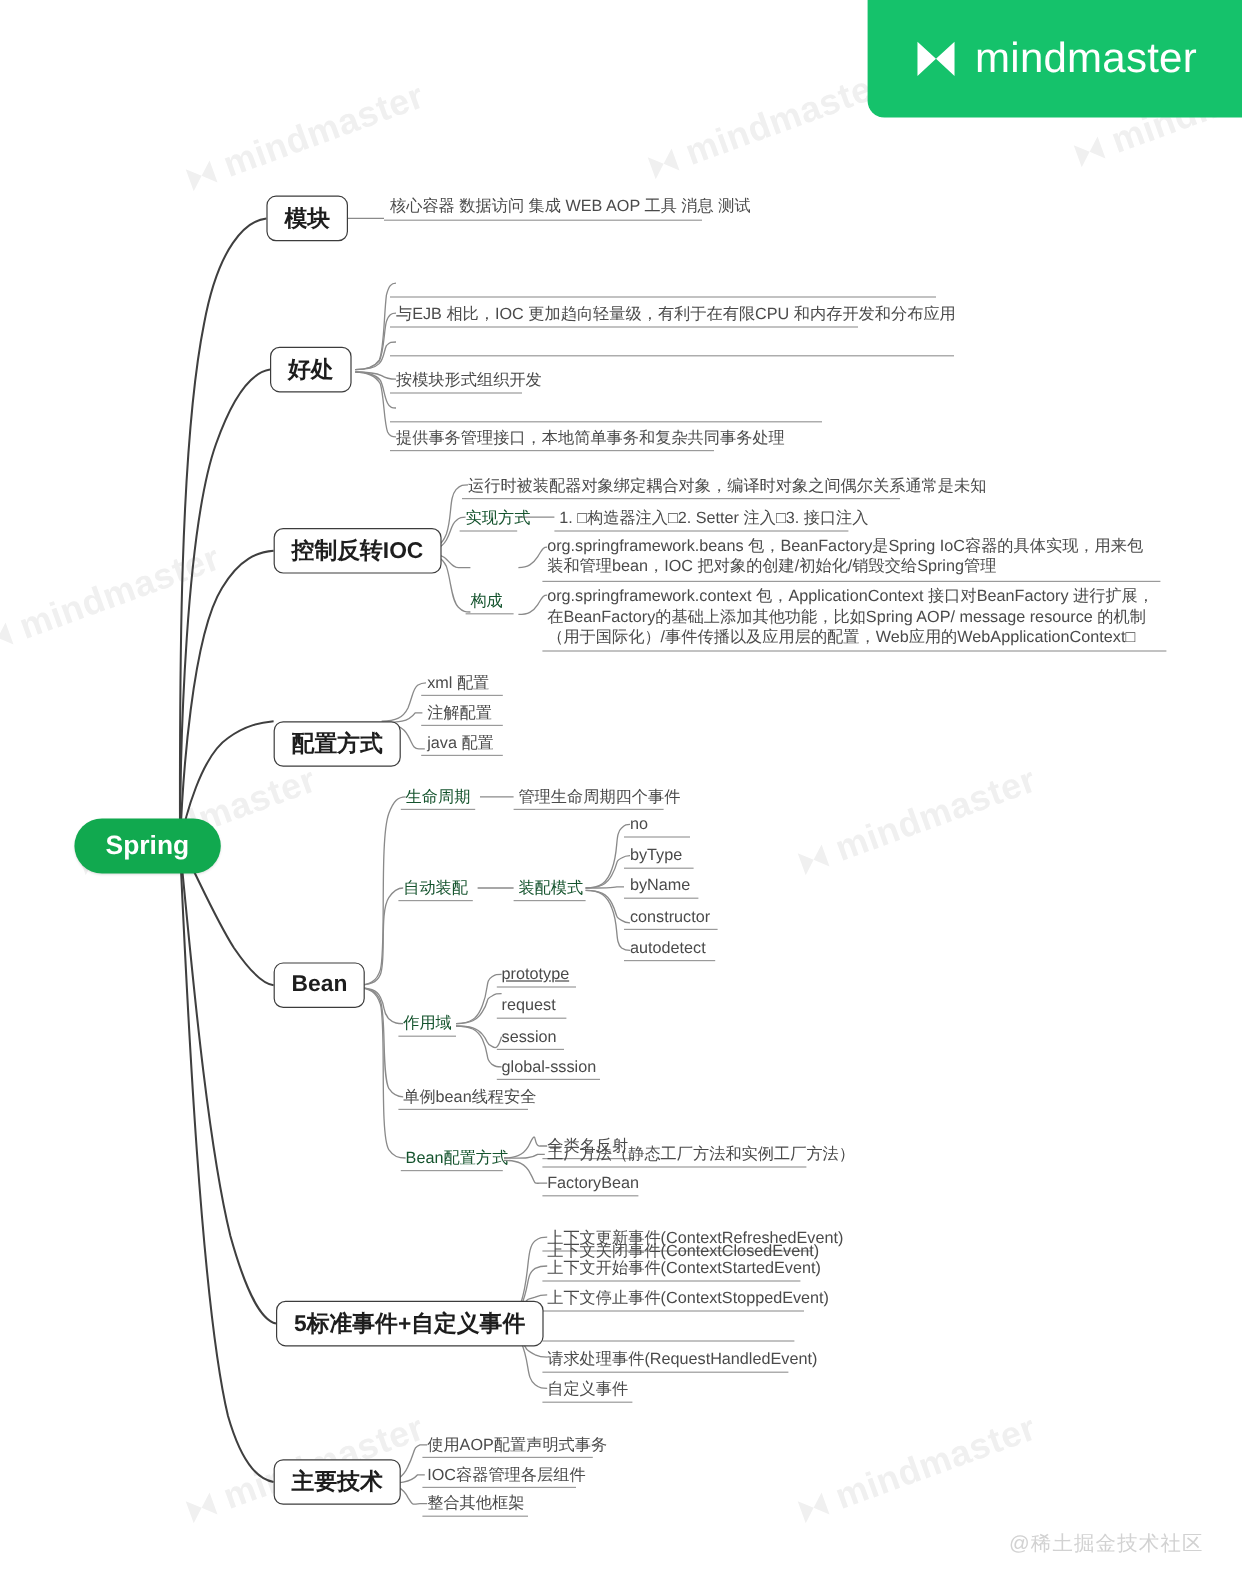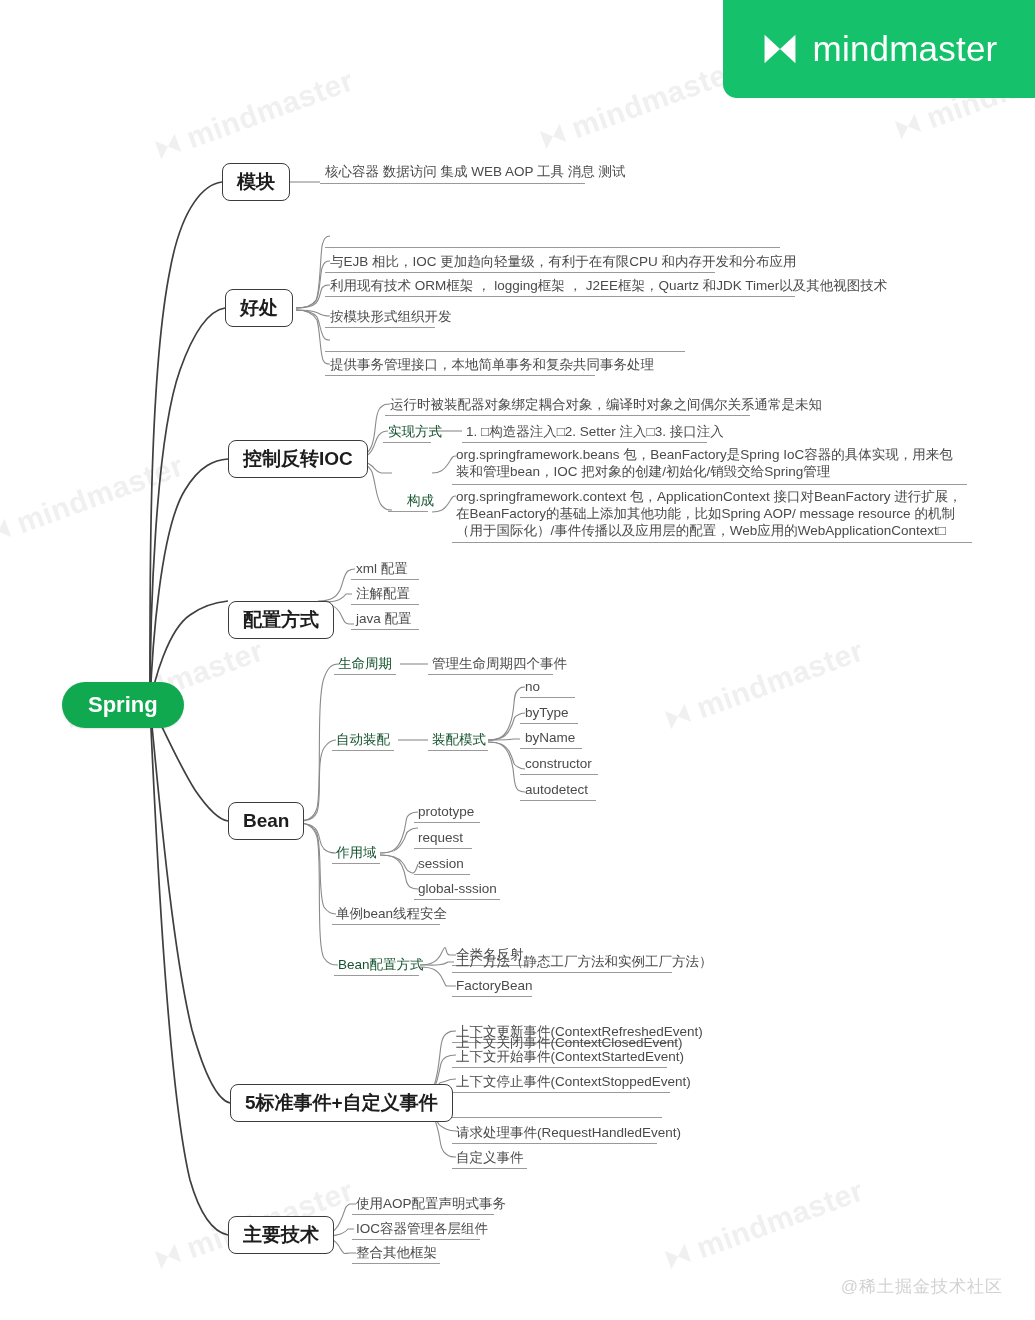--- a/index.html
+++ b/index.html
@@ -284,41 +284,40 @@
   </div>
 
   <div class="leaf" style="left:325px; top:163px;">核心容器 数据访问 集成 WEB AOP 工具 消息 测试</div>
   <div class="underline" style="left:320px; top:183px; width:265px;"></div>
 
   <div class="underline" style="left:325px; top:247px; width:455px;"></div>
 
   <div class="leaf" style="left:330px; top:253px;">与EJB 相比，IOC 更加趋向轻量级，有利于在有限CPU 和内存开发和分布应用</div>
   <div class="underline" style="left:325px; top:272px; width:390px;"></div>
 
-  <div class="leaf" style="left:330px; top:277px;">利用现有技术 ORM框架 ， logging框架 ， J2EE框架，Quartz 和JDK Timer以及其他视图技术</div>
   <div class="underline" style="left:325px; top:296px; width:470px;"></div>
 
   <div class="leaf" style="left:330px; top:308px;">按模块形式组织开发</div>
   <div class="underline" style="left:325px; top:327px; width:110px;"></div>
 
   <div class="underline" style="left:325px; top:351px; width:360px;"></div>
 
   <div class="leaf" style="left:330px; top:356px;">提供事务管理接口，本地简单事务和复杂共同事务处理</div>
   <div class="underline" style="left:325px; top:375px; width:270px;"></div>
 
   <div class="leaf" style="left:390px; top:396px;">运行时被装配器对象绑定耦合对象，编译时对象之间偶尔关系通常是未知</div>
   <div class="underline" style="left:385px; top:415px; width:365px;"></div>
 
   <div class="leaf mid" style="left:388px; top:423px;">实现方式</div>
   <div class="underline" style="left:383px; top:442px; width:48px;"></div>
 
   <div class="leaf" style="left:466px; top:423px;">1. □构造器注入□2. Setter 注入□3. 接口注入</div>
   <div class="underline" style="left:462px; top:442px; width:245px;"></div>
 
-  <div class="leaf mid" style="left:392px; top:492px;margin-left:15px;">构成</div>
+  <div class="leaf mid" style="left:392px; top:492px;">构成</div>
   <div class="underline" style="left:388px; top:511px; width:40px;"></div>
 
   <div class="leaf multiline" style="left:456px; top:446px; width:510px;">org.springframework.beans 包，BeanFactory是Spring IoC容器的具体实现，用来包装和管理bean，IOC 把对象的创建/初始化/销毁交给Spring管理</div>
   <div class="underline" style="left:452px; top:484px; width:515px;"></div>
 
   <div class="leaf multiline" style="left:456px; top:488px; width:510px;">org.springframework.context 包，ApplicationContext 接口对BeanFactory 进行扩展，在BeanFactory的基础上添加其他功能，比如Spring AOP/ message resource 的机制（用于国际化）/事件传播以及应用层的配置，Web应用的WebApplicationContext□</div>
   <div class="underline" style="left:452px; top:542px; width:520px;"></div>
 
   <div class="leaf" style="left:356px; top:560px;">xml 配置</div>
   <div class="underline" style="left:351px; top:579px; width:68px;"></div>
@@ -352,21 +351,21 @@
 
   <div class="leaf" style="left:525px; top:755px;">constructor</div>
   <div class="underline" style="left:520px; top:774px; width:78px;"></div>
 
   <div class="leaf" style="left:525px; top:781px;">autodetect</div>
   <div class="underline" style="left:520px; top:800px; width:76px;"></div>
 
   <div class="leaf mid" style="left:336px; top:844px;">作用域</div>
   <div class="underline" style="left:332px; top:863px; width:48px;"></div>
 
-  <div class="leaf" style="left:418px; top:803px;">prototype</div>
+  <div class="leaf" style="left:418px; top:803px;text-decoration:underline;">prototype</div>
   <div class="underline" style="left:414px; top:822px; width:66px;"></div>
 
   <div class="leaf" style="left:418px; top:829px;">request</div>
   <div class="underline" style="left:414px; top:848px; width:58px;"></div>
 
   <div class="leaf" style="left:418px; top:855px;">session</div>
   <div class="underline" style="left:414px; top:874px; width:56px;"></div>
 
   <div class="leaf" style="left:418px; top:880px;">global-sssion</div>
   <div class="underline" style="left:414px; top:899px; width:86px;"></div>

